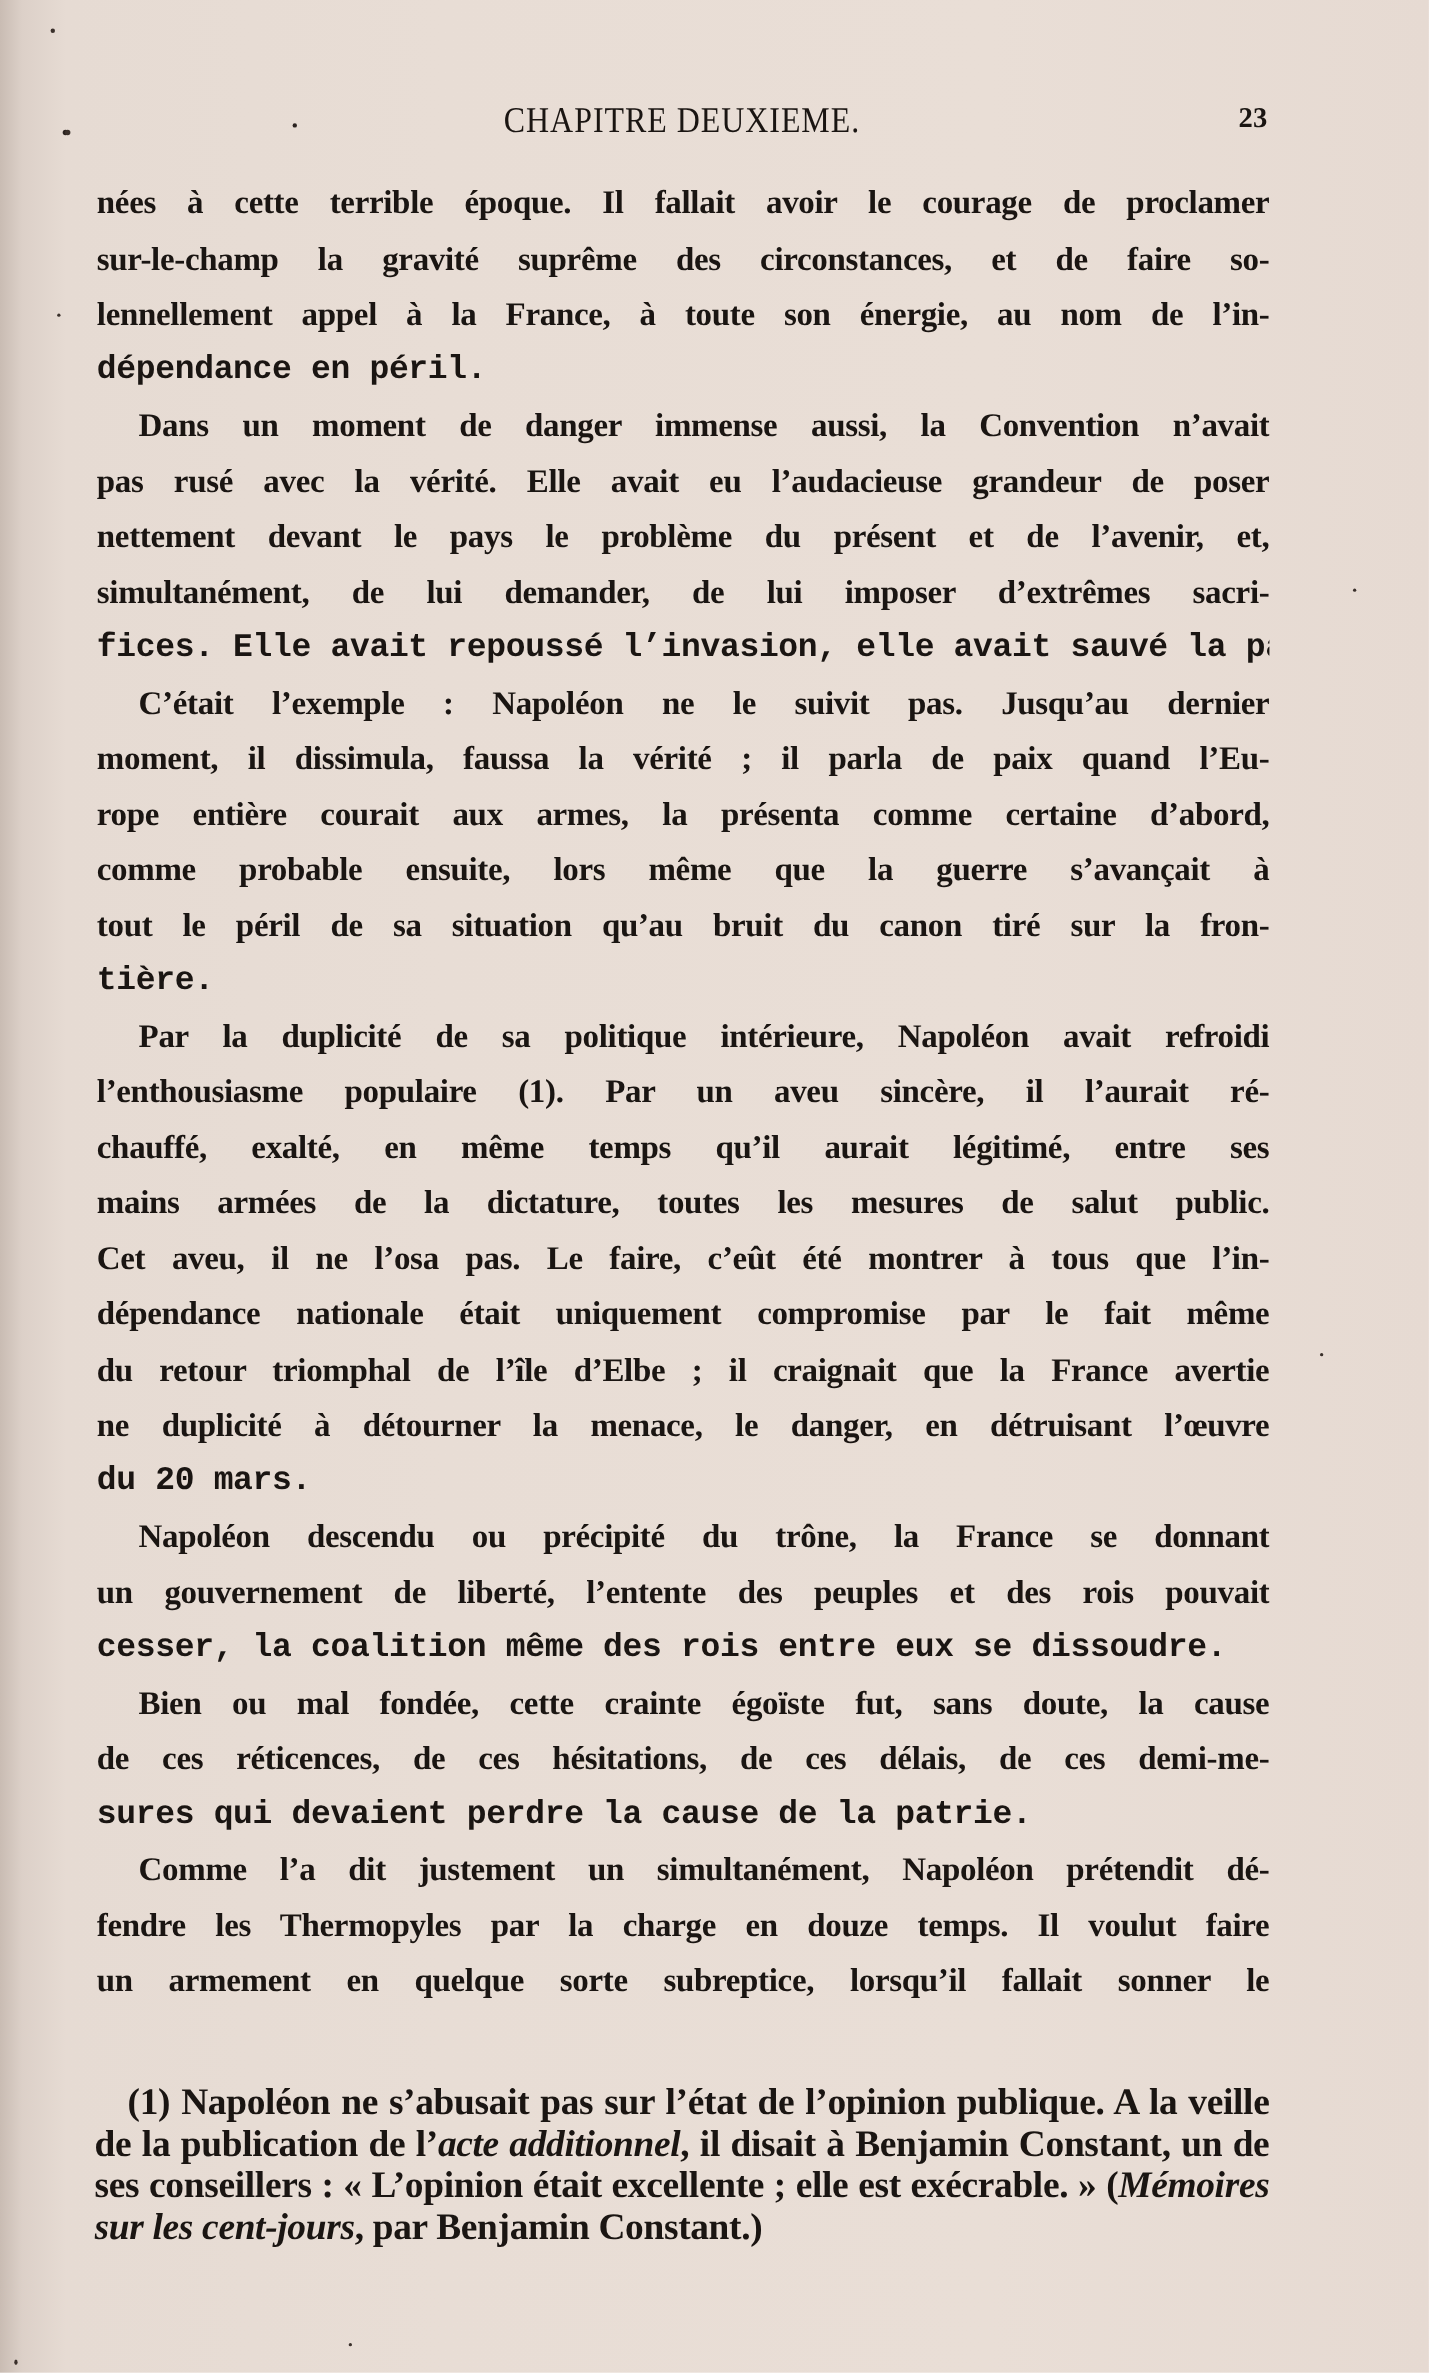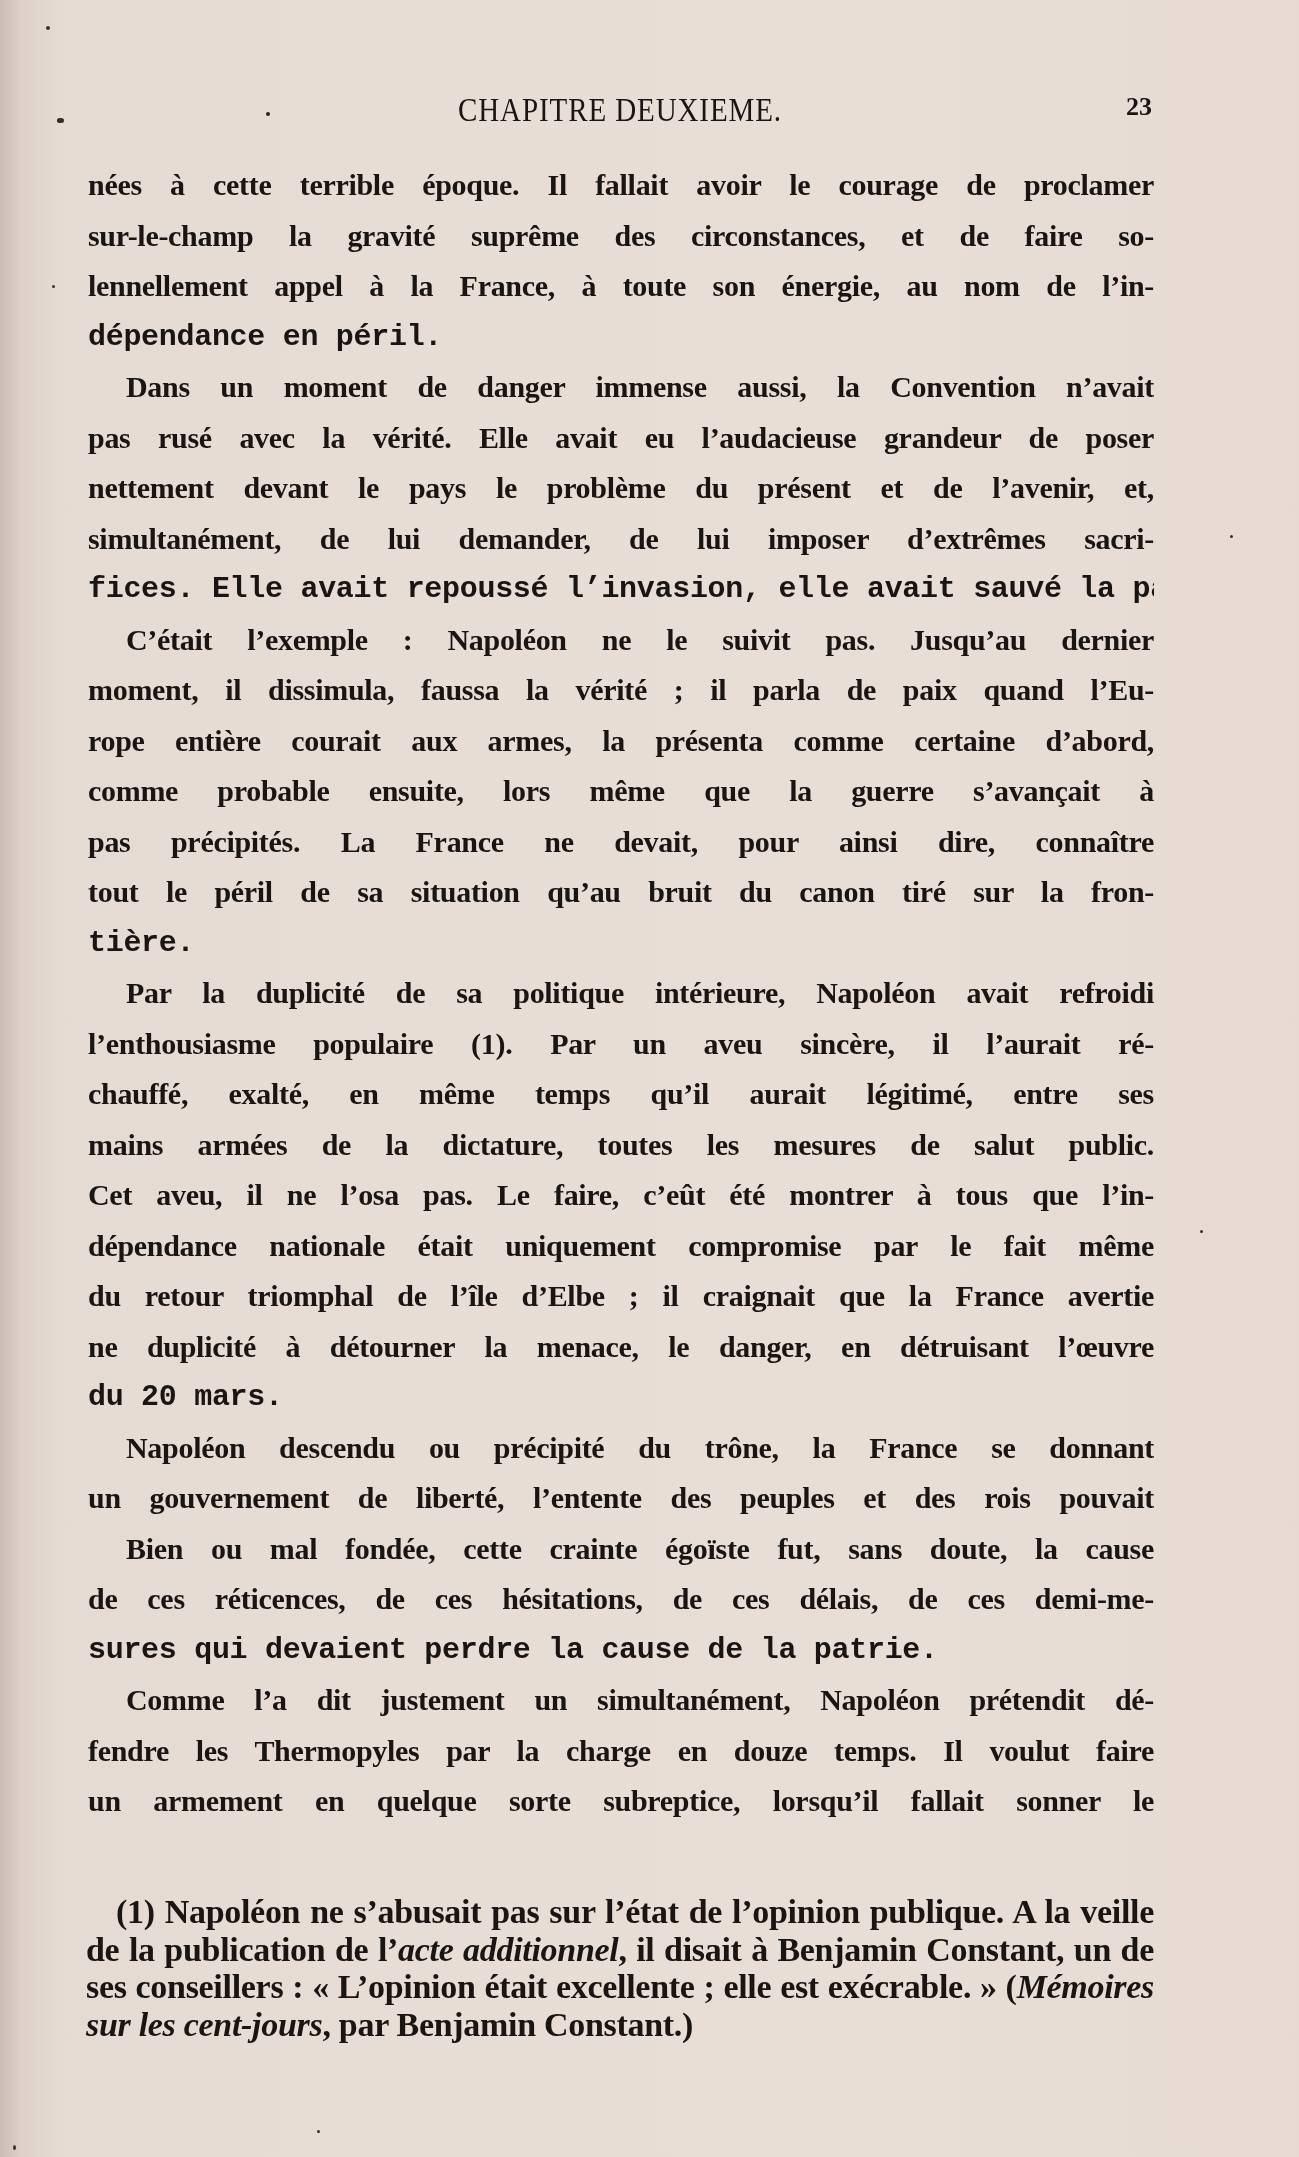--- a/index.html
+++ b/index.html
@@ -134,36 +134,36 @@
     <span class="line indent">Dans un moment de danger immense aussi, la Convention n’avait</span>
     <span class="line">pas rusé avec la vérité. Elle avait eu l’audacieuse grandeur de poser</span>
     <span class="line">nettement devant le pays le problème du présent et de l’avenir, et,</span>
     <span class="line">simultanément, de lui demander, de lui imposer d’extrêmes sacri-</span>
     <span class="line last">fices. Elle avait repoussé l’invasion, elle avait sauvé la patrie.</span>
 
     <span class="line indent">C’était l’exemple : Napoléon ne le suivit pas. Jusqu’au dernier</span>
     <span class="line">moment, il dissimula, faussa la vérité ; il parla de paix quand l’Eu-</span>
     <span class="line">rope entière courait aux armes, la présenta comme certaine d’abord,</span>
     <span class="line">comme probable ensuite, lors même que la guerre s’avançait à</span>
-    <span class="line">pas précipités. La France ne devait, pour ainsi dire, connaître</span>
     <span class="line">tout le péril de sa situation qu’au bruit du canon tiré sur la fron-</span>
     <span class="line last">tière.</span>
 
     <span class="line indent">Par la duplicité de sa politique intérieure, Napoléon avait refroidi</span>
     <span class="line">l’enthousiasme populaire (1). Par un aveu sincère, il l’aurait ré-</span>
     <span class="line">chauffé, exalté, en même temps qu’il aurait légitimé, entre ses</span>
     <span class="line">mains armées de la dictature, toutes les mesures de salut public.</span>
     <span class="line">Cet aveu, il ne l’osa pas. Le faire, c’eût été montrer à tous que l’in-</span>
     <span class="line">dépendance nationale était uniquement compromise par le fait même</span>
     <span class="line">du retour triomphal de l’île d’Elbe ; il craignait que la France avertie</span>
     <span class="line">ne duplicité à détourner la menace, le danger, en détruisant l’œuvre</span>
     <span class="line last">du 20 mars.</span>
 
     <span class="line indent">Napoléon descendu ou précipité du trône, la France se donnant</span>
     <span class="line">un gouvernement de liberté, l’entente des peuples et des rois pouvait</span>
+    <span class="line last">cesser, la coalition même des rois entre eux se dissoudre.</span>
 
     <span class="line indent">Bien ou mal fondée, cette crainte égoïste fut, sans doute, la cause</span>
     <span class="line">de ces réticences, de ces hésitations, de ces délais, de ces demi-me-</span>
     <span class="line last">sures qui devaient perdre la cause de la patrie.</span>
 
     <span class="line indent">Comme l’a dit justement un simultanément, Napoléon prétendit dé-</span>
     <span class="line">fendre les Thermopyles par la charge en douze temps. Il voulut faire</span>
     <span class="line">un armement en quelque sorte subreptice, lorsqu’il fallait sonner le</span>
   </div>
 

